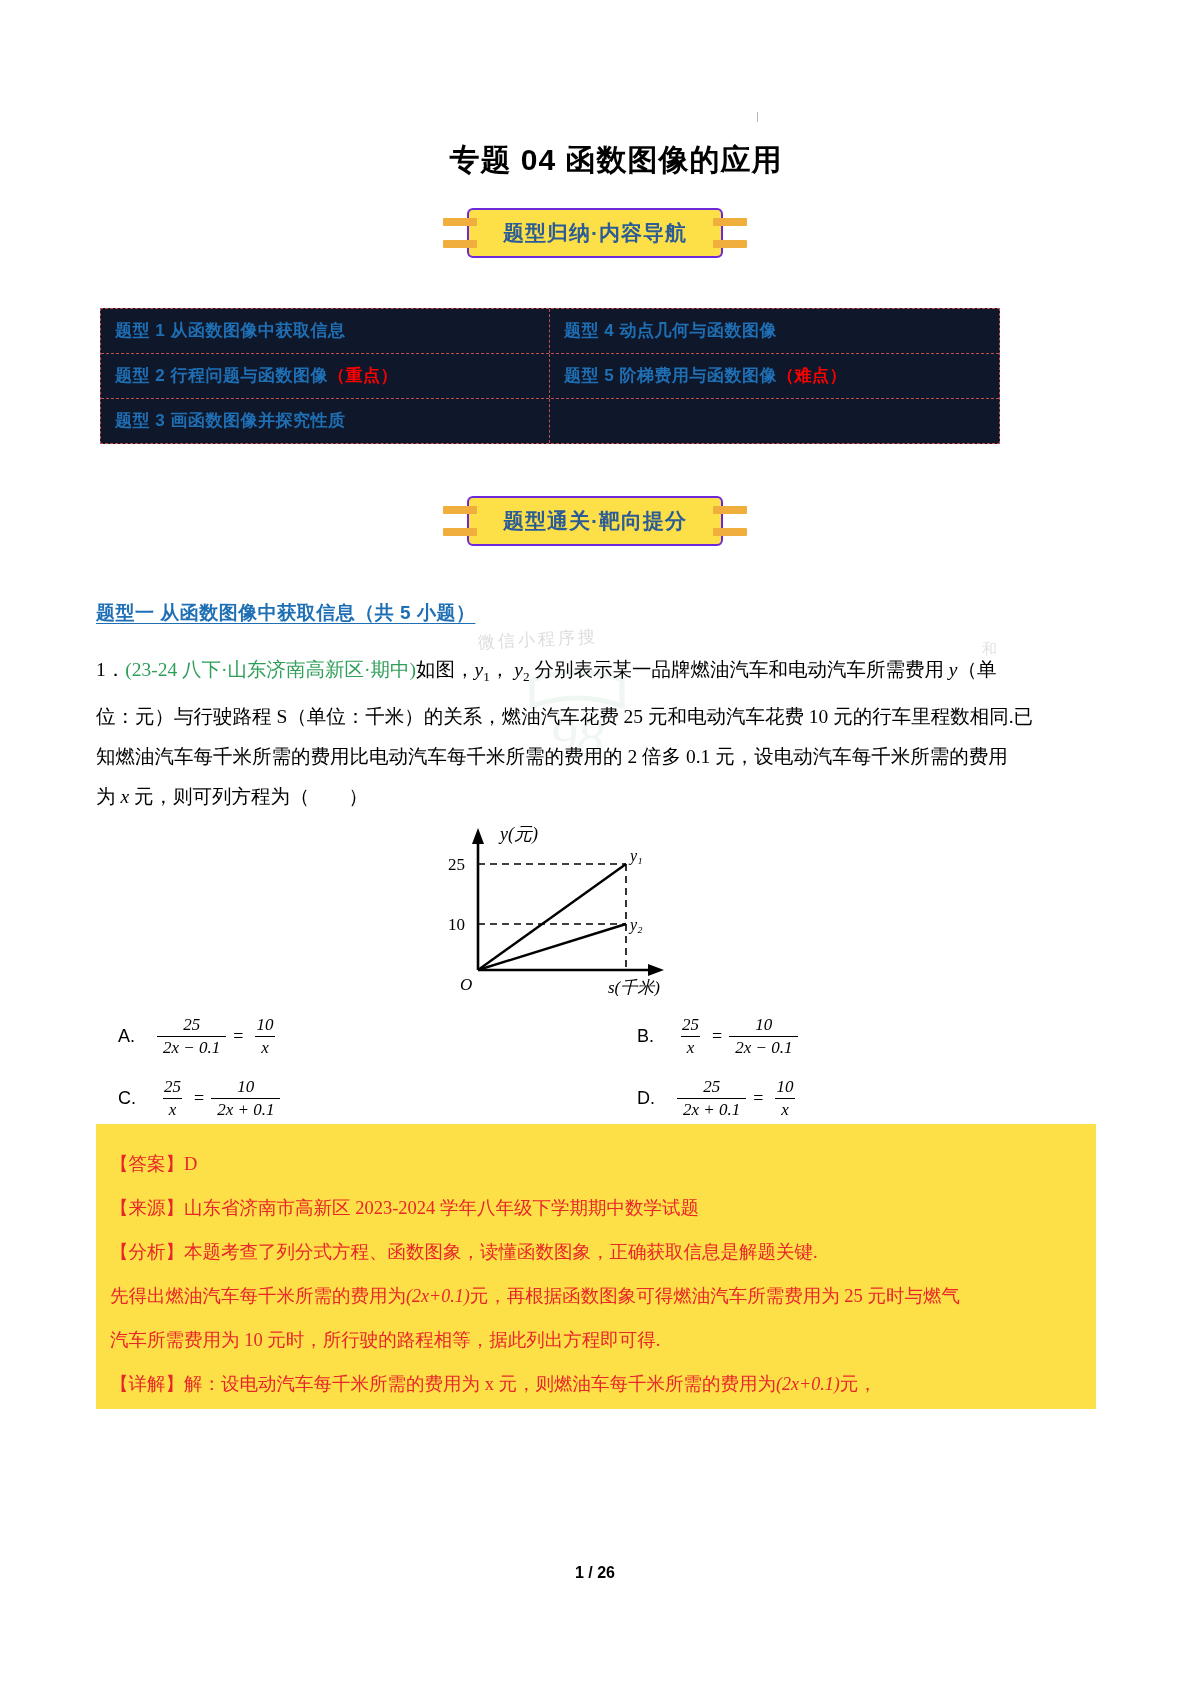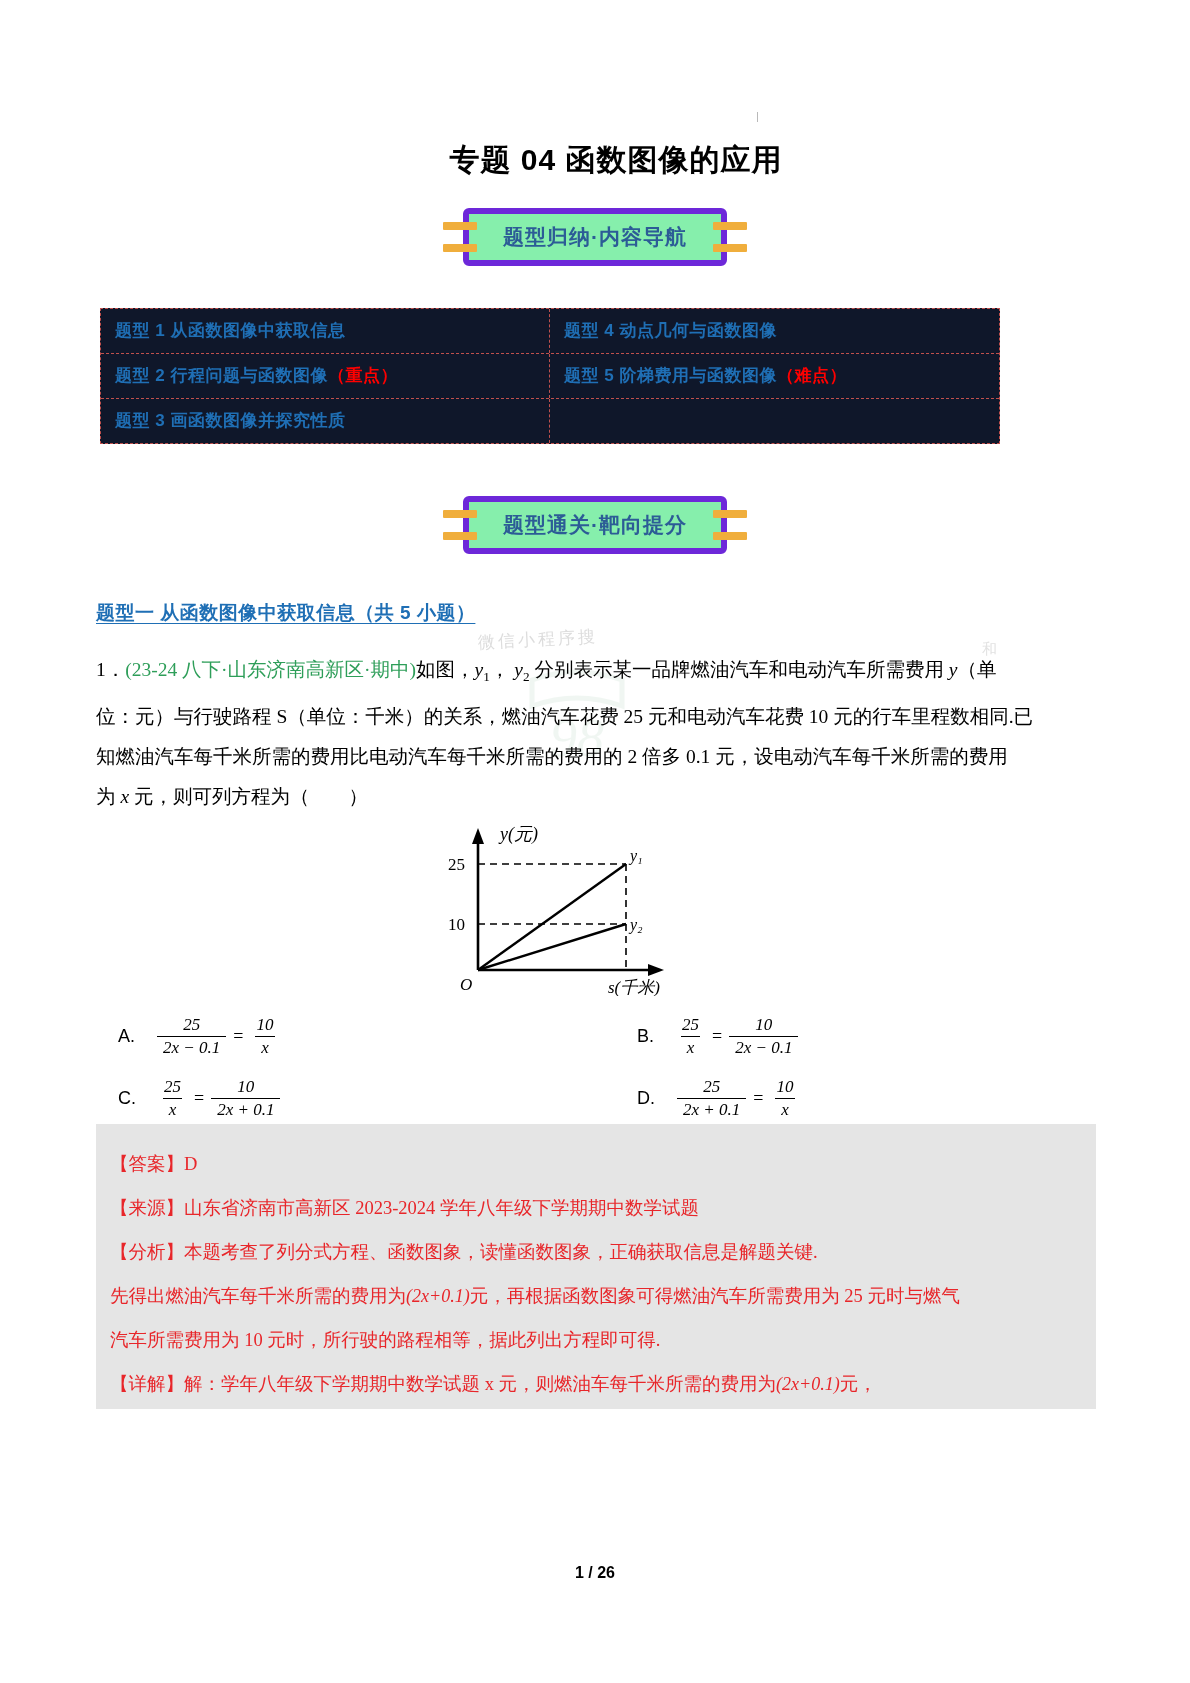--- a/index.html
+++ b/index.html
@@ -29,23 +29,23 @@
   }
 
   
   .banner{
     position:absolute; left:0; width:1190px;
     display:flex; justify-content:center;
   }
   .banner-inner{
     position:relative;
     display:flex; align-items:center;
-    border:6px solid #6d28d9;
+    border:2px solid #6d28d9;
     border-radius:6px;
-    background:#86efac;
+    background:#fde047;
     height:46px;
     padding:0 34px 0 34px;
     text-align:right;
   }
   .banner-text{
     font-family:"Liberation Sans", sans-serif;
     font-weight:bold;
     font-size:21px;
     color:#2c5c96;
     letter-spacing:1px;
@@ -132,21 +132,21 @@
     font-size:17px; font-style:italic;
   }
   .frac .num{ padding:0 6px 1px 6px; }
   .frac .den{ padding:1px 6px 0 6px; border-top:1.3px solid #000; }
   .eqs{ font-size:18px; margin:0 3px; }
 
   
   .answer-block{
     position:absolute; left:96px; top:1124px;
     width:1000px; height:285px;
-    background:#e5e5e5;
+    background:#fde047;
     box-sizing:border-box;
     padding:18px 14px 0 14px;
   }
   .ans-line{
     color:#e8262a;
     font-size:18.5px;
     line-height:44px;
     white-space:nowrap;
   }
   .ans-line .lab{ font-weight:normal; }
@@ -357,19 +357,19 @@
       <span class="lab">【来源】</span><span>山东省济南市高新区 2023-2024 学年八年级下学期期中数学试题</span>
     </div>
     <div class="ans-line">
       <span class="lab">【分析】</span><span>本题考查了列分式方程、函数图象，读懂函数图象，正确获取信息是解题关键.</span>
     </div>
     <div class="ans-line">
       <span>先得出燃油汽车每千米所需的费用为</span><span class="paren-frac">(2x+0.1)</span><span>元，再根据函数图象可得燃油汽车所需费用为 25 元时与燃气</span>
     </div>
     <div class="ans-line">汽车所需费用为 10 元时，所行驶的路程相等，据此列出方程即可得.</div>
     <div class="ans-line">
-      <span class="lab">【详解】</span><span>解：学年八年级下学期期中数学试题 x 元，则燃油车每千米所需的费用为</span><span class="paren-frac">(2x+0.1)</span><span>元，</span>
+      <span class="lab">【详解】</span><span>解：设电动汽车每千米所需的费用为 x 元，则燃油车每千米所需的费用为</span><span class="paren-frac">(2x+0.1)</span><span>元，</span>
     </div>
   </div>
 
   <div class="footer">1 / 26</div>
 
 </div>
 
 </body></html>

